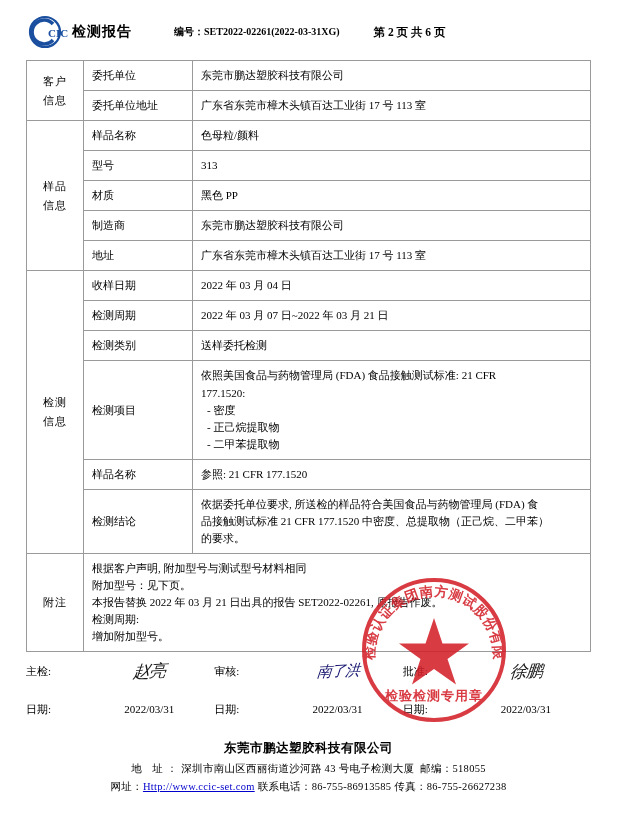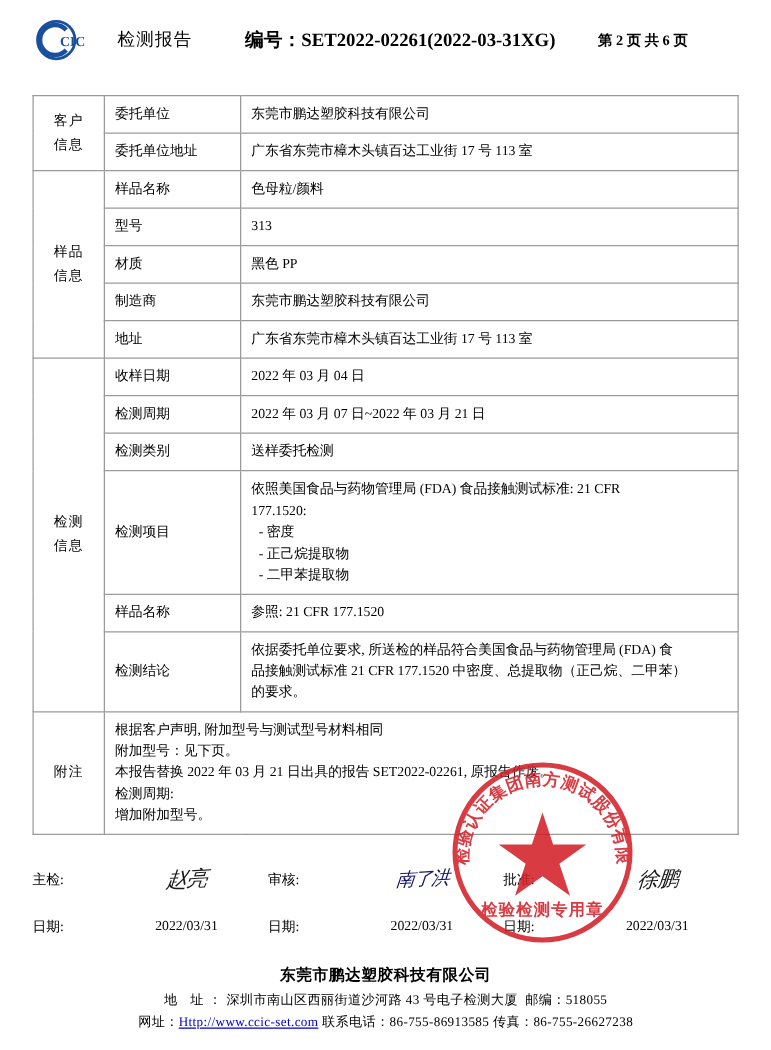--- a/index.html
+++ b/index.html
@@ -22,39 +22,38 @@
     display:flex;align-items:center;
     padding:14px 26px 10px 26px;
     gap:0px;
   }
   .logo{
     width:46px;height:36px;display:flex;align-items:center;justify-content:flex-end;
     flex:0 0 auto;
   }
   .logo svg{display:block;}
   .hdr-title{
-    font-size:14px;font-weight:normal;letter-spacing:1px;
-    margin-left:22px;
+    font-size:14px;font-weight:bold;letter-spacing:1px;
     white-space:nowrap;
   }
   .hdr-code{
-    font-size:15px;font-weight:bold;
+    font-size:10px;font-weight:bold;
     margin-left:42px;
     white-space:nowrap;
   }
   .hdr-page{
     font-size:11.5px;font-weight:bold;
     margin-left:34px;
     white-space:nowrap;
   }
   
   table.main{
     border-collapse:collapse;
     width:565px;
-    margin:16px auto;
+    margin:0 auto;
     table-layout:fixed;
   }
   table.main td{
     border:1px solid #9a9a9a;
     padding:6px 8px;
     vertical-align:middle;
     font-size:11px;
     line-height:1.55;
   }
   td.sect{

